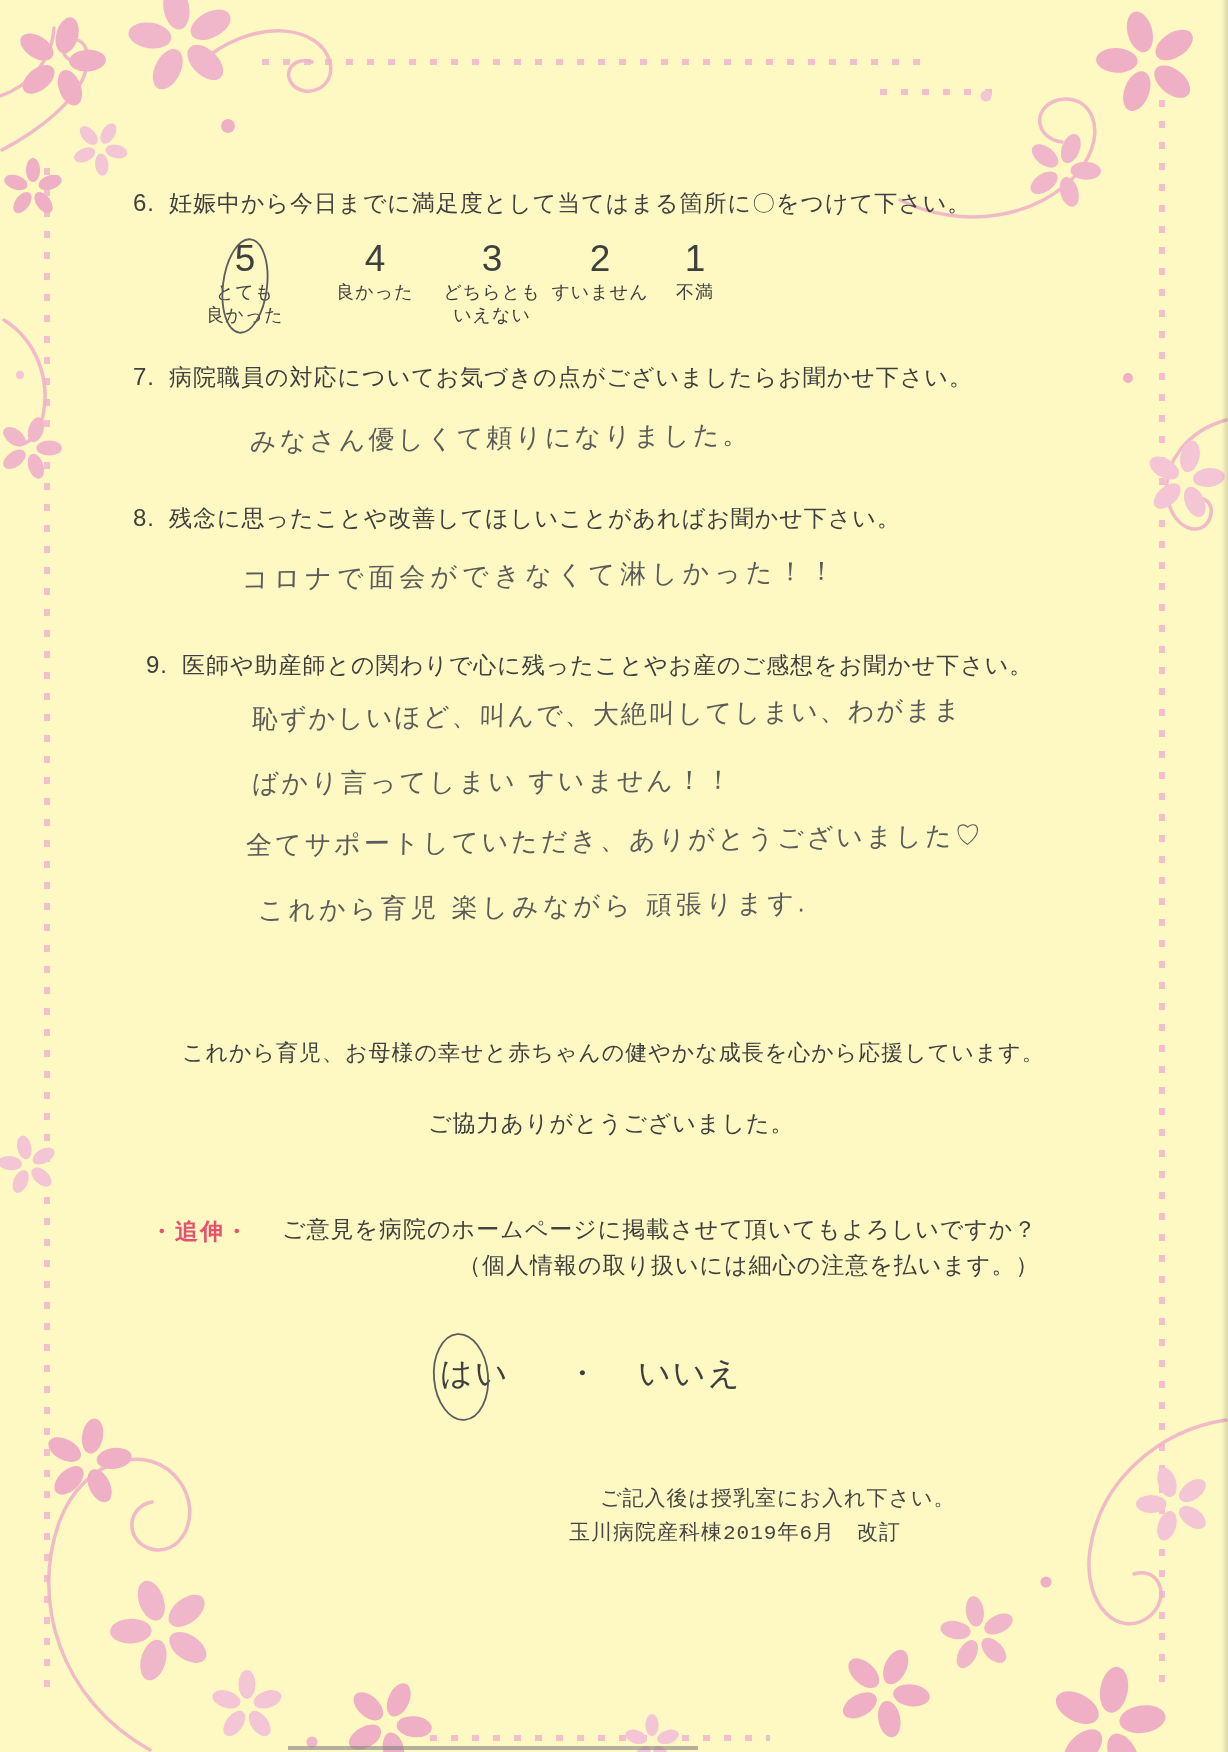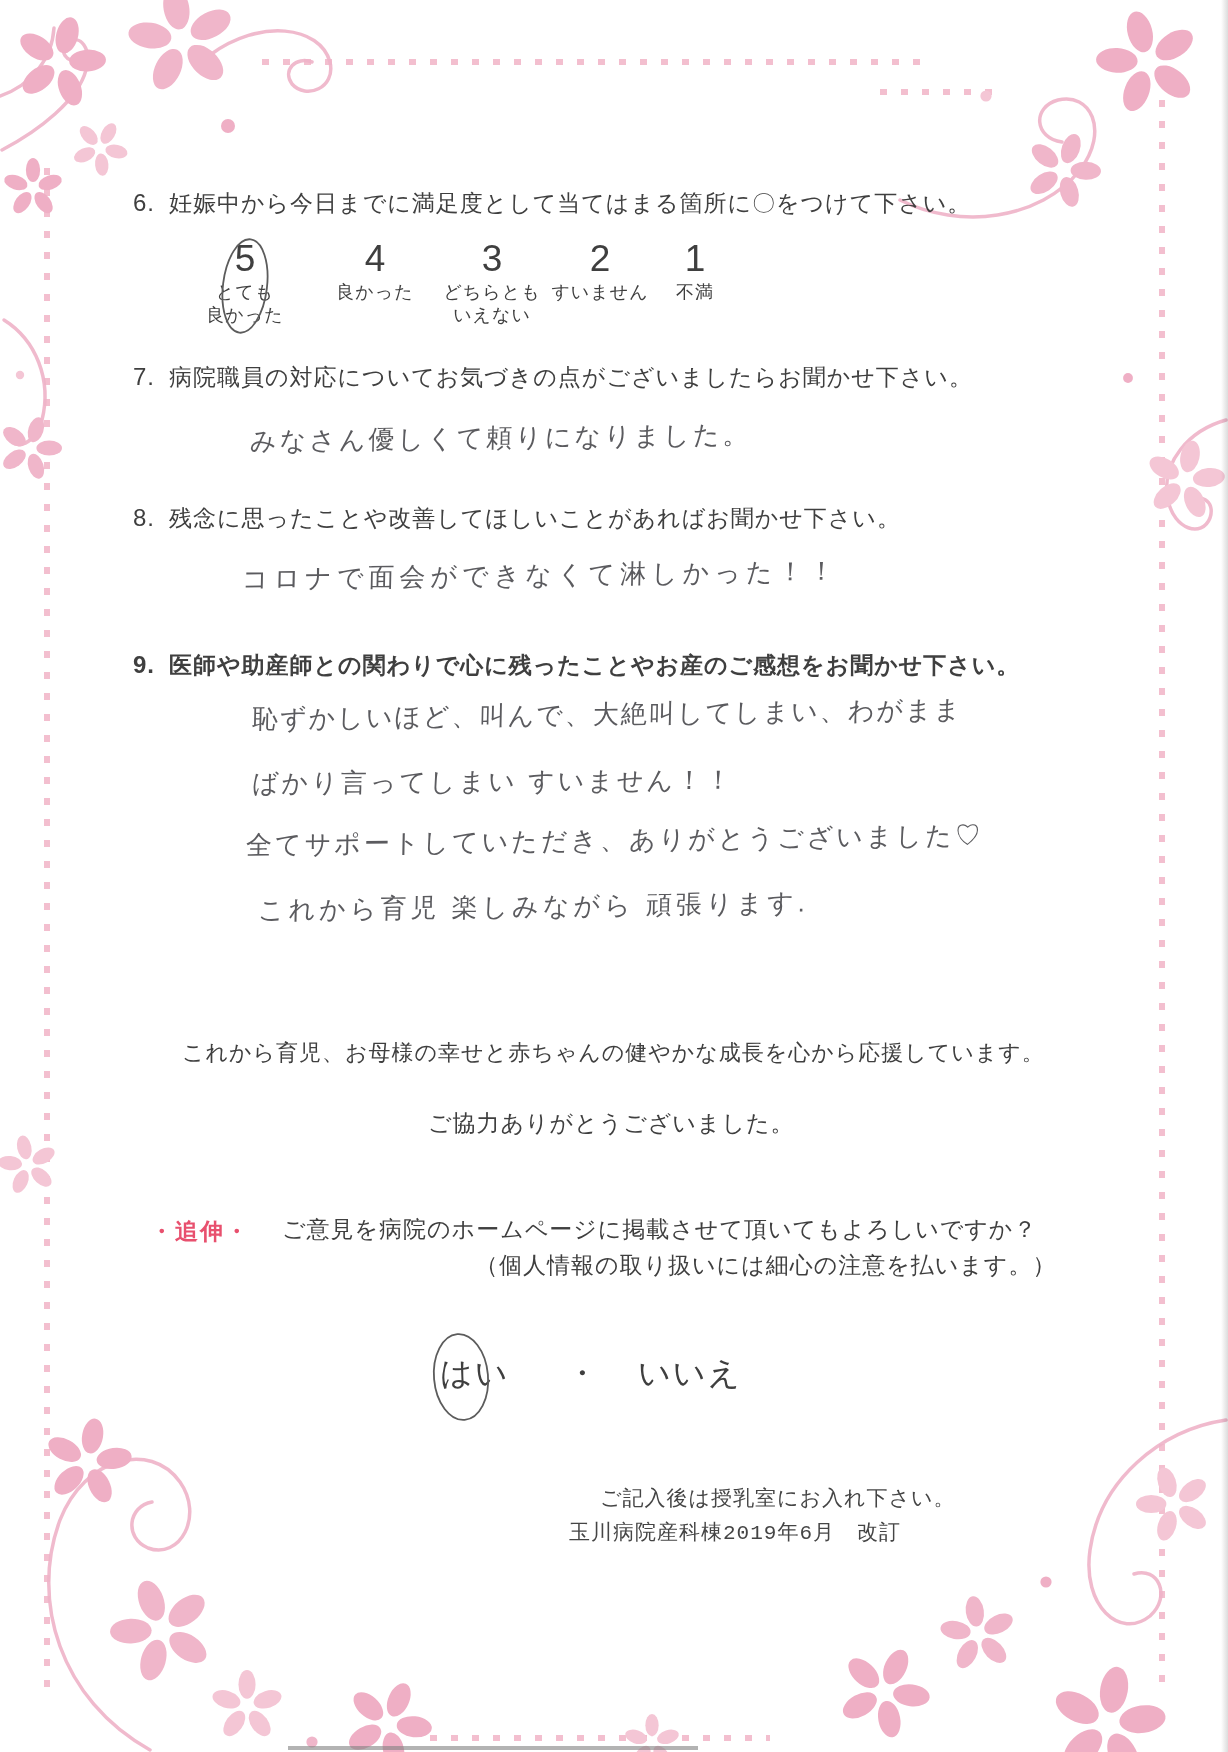--- a/index.html
+++ b/index.html
@@ -1,18 +1,18 @@
 <!DOCTYPE html>
 <html><head>
 <meta charset="utf-8">
 <style>
   html,body { margin:0; padding:0; background:#e8e6e2; }
   .page {
     position:relative; width:1228px; height:1752px;
-    background:#ffffff; overflow:hidden;
+    background:#fef9c3; overflow:hidden;
     font-family:"Liberation Sans", sans-serif; color:#3f3f3f;
   }
   .abs { position:absolute; white-space:nowrap; }
   .deco { position:absolute; left:0; top:0; z-index:0; pointer-events:none; }
   .content { position:absolute; left:0; top:0; width:100%; height:100%; z-index:1; }
 
   .qline { font-size:23px; letter-spacing:1px; }
   .qnum  { display:inline-block; margin-right:14px; font-size:24px; }
 
   .hand { color:#4e4e52; font-size:26px; letter-spacing:3px;
@@ -143,35 +143,35 @@
     <div class="abs qline" style="left:133px; top:362px;text-align:right;">
       <span class="qnum">7.</span><span>病院職員の対応についてお気づきの点がございましたらお聞かせ下さい。</span>
     </div>
     <div class="abs hand" style="left:250px; top:424px;">みなさん優しくて頼りになりました。</div>
 
     <div class="abs qline" style="left:133px; top:503px;">
       <span class="qnum">8.</span><span>残念に思ったことや改善してほしいことがあればお聞かせ下さい。</span>
     </div>
     <div class="abs hand" style="left:242px; top:562px; letter-spacing:5px;">コロナで面会ができなくて淋しかった！！</div>
 
-    <div class="abs qline" style="left:133px; top:650px;font-weight:bold;">
+    <div class="abs qline" style="left:146px; top:650px;">
       <span class="qnum">9.</span><span>医師や助産師との関わりで心に残ったことやお産のご感想をお聞かせ下さい。</span>
     </div>
     <div class="abs hand" style="left:252px; top:702px; letter-spacing:2px;">恥ずかしいほど、叫んで、大絶叫してしまい、わがまま</div>
     <div class="abs hand" style="left:252px; top:766px; transform:rotate(-0.4deg) skewX(-2deg);">ばかり言ってしまい すいません！！</div>
     <div class="abs hand" style="left:246px; top:828px;">全てサポートしていただき、ありがとうございました♡</div>
     <div class="abs hand" style="left:258px; top:893px; letter-spacing:4px;">これから育児 楽しみながら 頑張ります.</div>
 
     <div class="abs staff" style="left:182px; top:1038px;">これから育児、お母様の幸せと赤ちゃんの健やかな成長を心から応援しています。</div>
     <div class="abs thanks" style="left:428px; top:1108px;">ご協力ありがとうございました。</div>
 
     <div>
       <div class="abs ps-label" style="left:150px; top:1216px; color:#e8506e;">・追伸・</div>
       <div class="abs ps-text" style="left:282px; top:1214px;">ご意見を病院のホームページに掲載させて頂いてもよろしいですか？</div>
-      <div class="abs ps-text" style="left:475px; top:1250px;">（個人情報の取り扱いには細心の注意を払います。）</div>
+      <div class="abs ps-text" style="left:458px; top:1250px;">（個人情報の取り扱いには細心の注意を払います。）</div>
 
       <div class="abs yn" style="left:440px; top:1352px;">はい</div>
       <div class="abs yn" style="left:566px; top:1352px;">・</div>
       <div class="abs yn" style="left:638px; top:1352px;">いいえ</div>
 
       <svg class="circle-mark" style="left:426px; top:1330px;" width="72" height="98" viewBox="0 0 72 98">
         <ellipse cx="35" cy="47" rx="27" ry="43" transform="rotate(-5 35 47)"></ellipse>
       </svg>
     </div>
 

